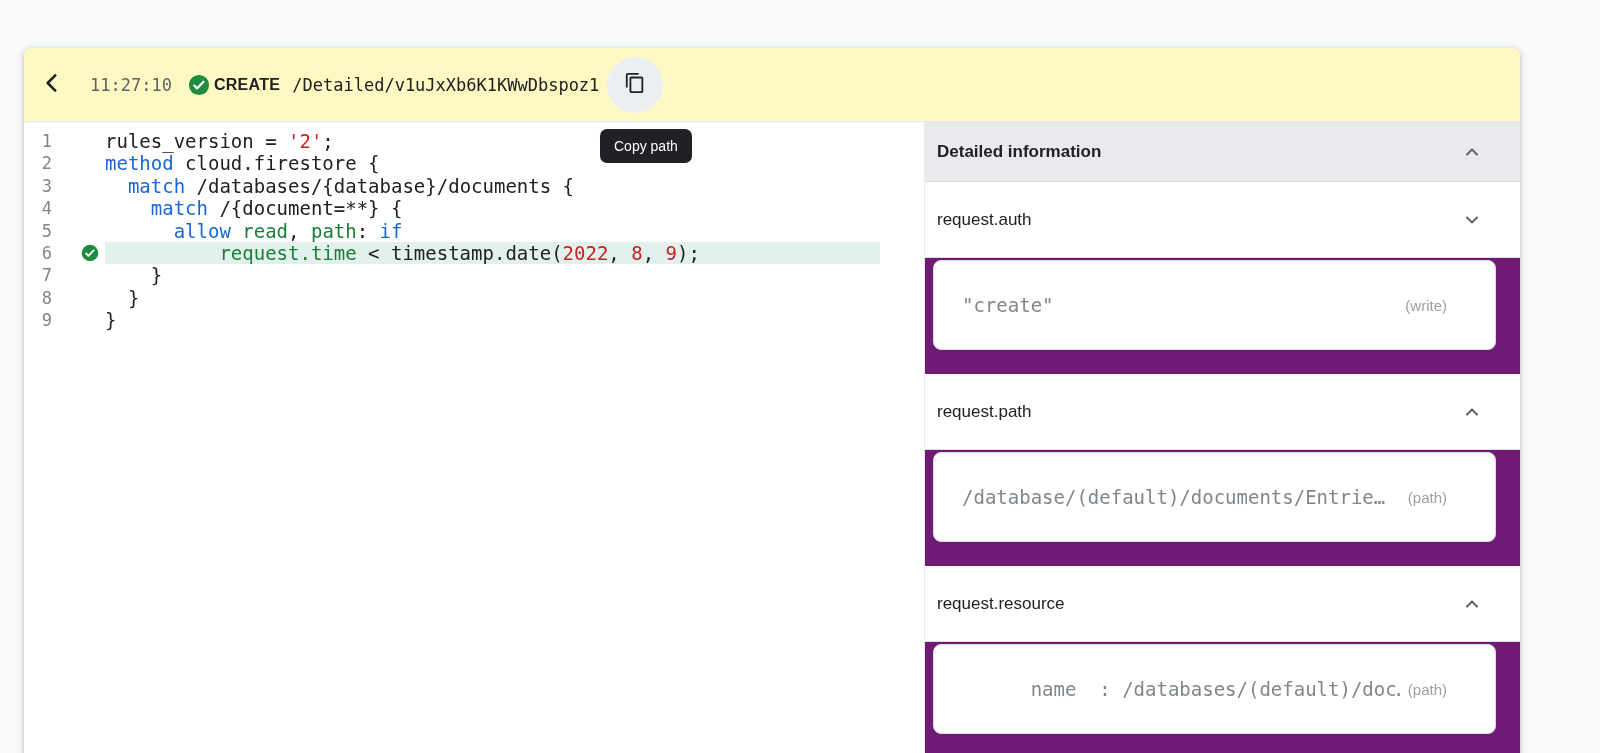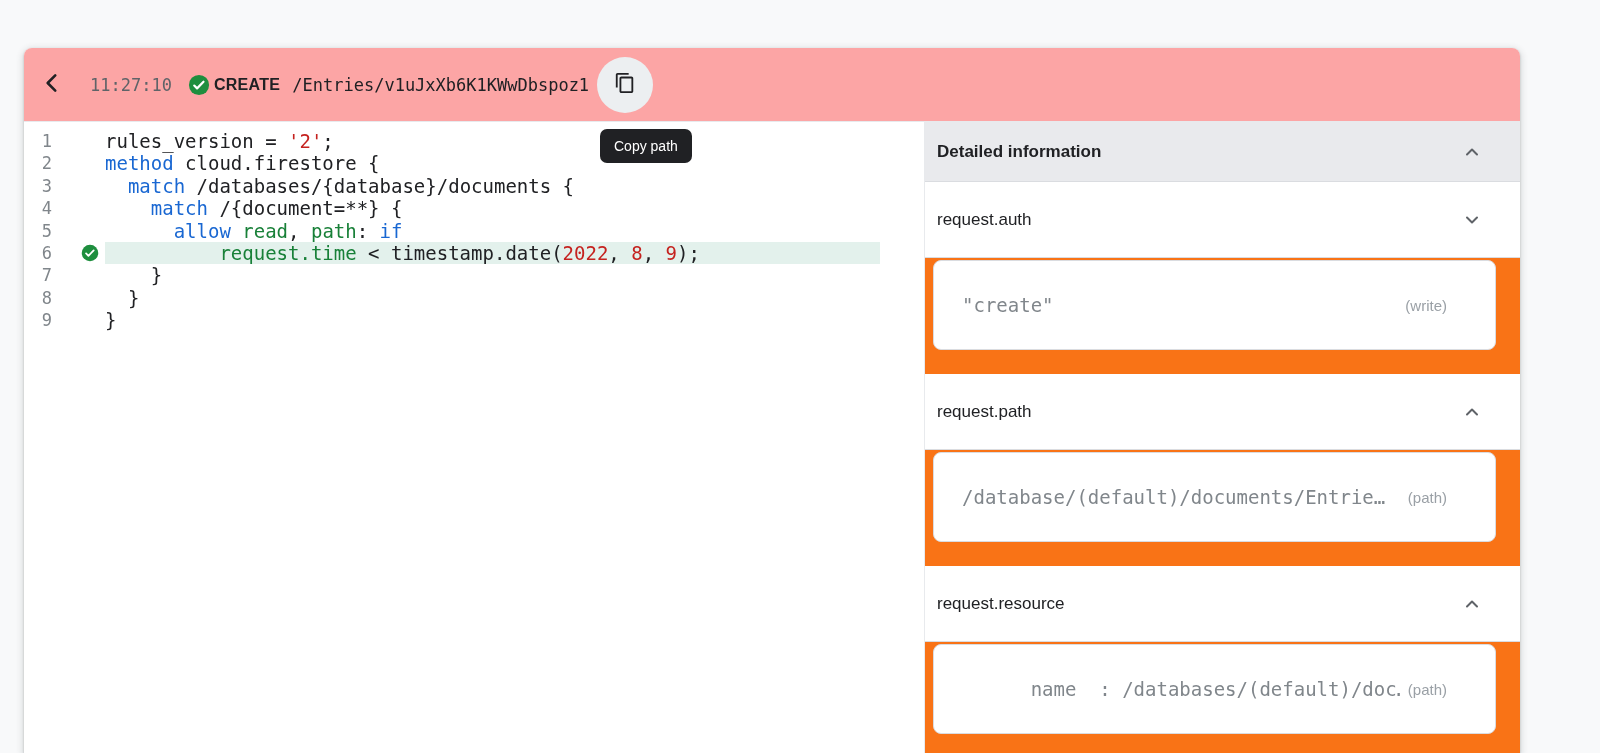--- a/index.html
+++ b/index.html
@@ -13,21 +13,21 @@
   .card {
     position: absolute; left: 24px; top: 48px; width: 1496px; height: 705px;
     background: #fff; border-radius: 8px 8px 0 0; overflow: hidden;
     box-shadow: 0 1px 2px rgba(60,64,67,.3), 0 2px 6px 2px rgba(60,64,67,.15);
     display: flex; flex-direction: column;
   }
 
   
   .hdr {
     flex: 0 0 74px; display: flex; align-items: center;
-    padding: 0 14px 0 4px; background: #fca5a5; border-bottom: 1px solid #e8eaed;
+    padding: 0 14px 0 4px; background: #fef9c3; border-bottom: 1px solid #e8eaed;
   }
   .icon-btn {
     width: 48px; height: 48px; border-radius: 50%; border: none; background: transparent;
     display: flex; align-items: center; justify-content: center; cursor: pointer; flex: none;
   }
   .hdr-time { margin-left: 14px; font-family: "DejaVu Sans Mono", monospace; font-size: 17px; color: #5f6368; white-space: nowrap; }
   .hdr-check { margin-left: 16px; display: flex; flex: none; }
   .hdr-method { margin-left: 4px; font-size: 16px; font-weight: bold; letter-spacing: .3px; color: #202124; white-space: nowrap; }
   .hdr-path { margin-left: 12px; font-family: "DejaVu Sans Mono", monospace; font-size: 17px; color: #202124; white-space: nowrap; }
   .copy-btn {
@@ -55,21 +55,21 @@
   .gutter-badge { position: absolute; left: 57px; top: 50%; transform: translateY(-50%); display: flex; }
   .code { flex: 1; white-space: pre; color: #202124; }
   .code.hl { background: var(--color-lineHighlight, #e3f1ec); margin-right: 44px; }
   .tok-plain   { color: #202124; }
   .tok-keyword { color: var(--color-keyword, #1967d2); }
   .tok-ident   { color: var(--color-identifier, #188038); }
   .tok-number  { color: var(--color-number, #c5221f); }
   .tok-string  { color: var(--color-string, #c5221f); }
 
   
-  .panel { flex: 1; min-width: 0; border-left: 1px solid #e8eaed; overflow: hidden; background: #f97316; text-align: center; }
+  .panel { flex: 1; min-width: 0; border-left: 1px solid #e8eaed; overflow: hidden; background: #701a75; text-align: center; }
   .panel-title {
     height: 60px; background: #e9eaed; border-bottom: 1px solid #dadce0;
     display: flex; align-items: center; padding: 0 36px 0 12px;
     font-size: 17px; font-weight: bold; color: #202124; cursor: pointer;
   }
   .sec-hdr {
     height: 76px; display: flex; align-items: center; padding: 0 36px 0 12px;
     border-bottom: 1px solid #dadce0; font-size: 17px; color: #202124; background: #fff; cursor: pointer;
   }
   .chev { margin-left: auto; display: flex; flex: none; }
@@ -96,21 +96,21 @@
             </svg></span>
       </button>
       <span class="hdr-time">11:27:10</span>
       <span class="hdr-check">
           <svg width="22" height="22" viewBox="0 0 24 24">
             <circle cx="12" cy="12" r="11" fill="#1e8e3e"></circle>
             <path d="M6.8 12.6l3.1 3.1 7-7.2" fill="none" stroke="#fff" stroke-width="2.4" stroke-linecap="round" stroke-linejoin="round"></path>
           </svg>
         </span>
       <span class="hdr-method">CREATE</span>
-      <span class="hdr-path">/Entries/v1uJxXb6K1KWwDbspoz1</span>
+      <span class="hdr-path">/Detailed/v1uJxXb6K1KWwDbspoz1</span>
       <button class="copy-btn">
         <span><svg width="22" height="22" viewBox="0 0 24 24" fill="#202124">
               <path d="M16 1H4c-1.1 0-2 .9-2 2v14h2V3h12V1zm3 4H8c-1.1 0-2 .9-2 2v14c0 1.1.9 2 2 2h11c1.1 0 2-.9 2-2V7c0-1.1-.9-2-2-2zm0 16H8V7h11v14z"></path>
             </svg></span>
       </button>
     </div>
 
     <div class="tooltip">Copy path</div>
 
     <div class="cbody">

